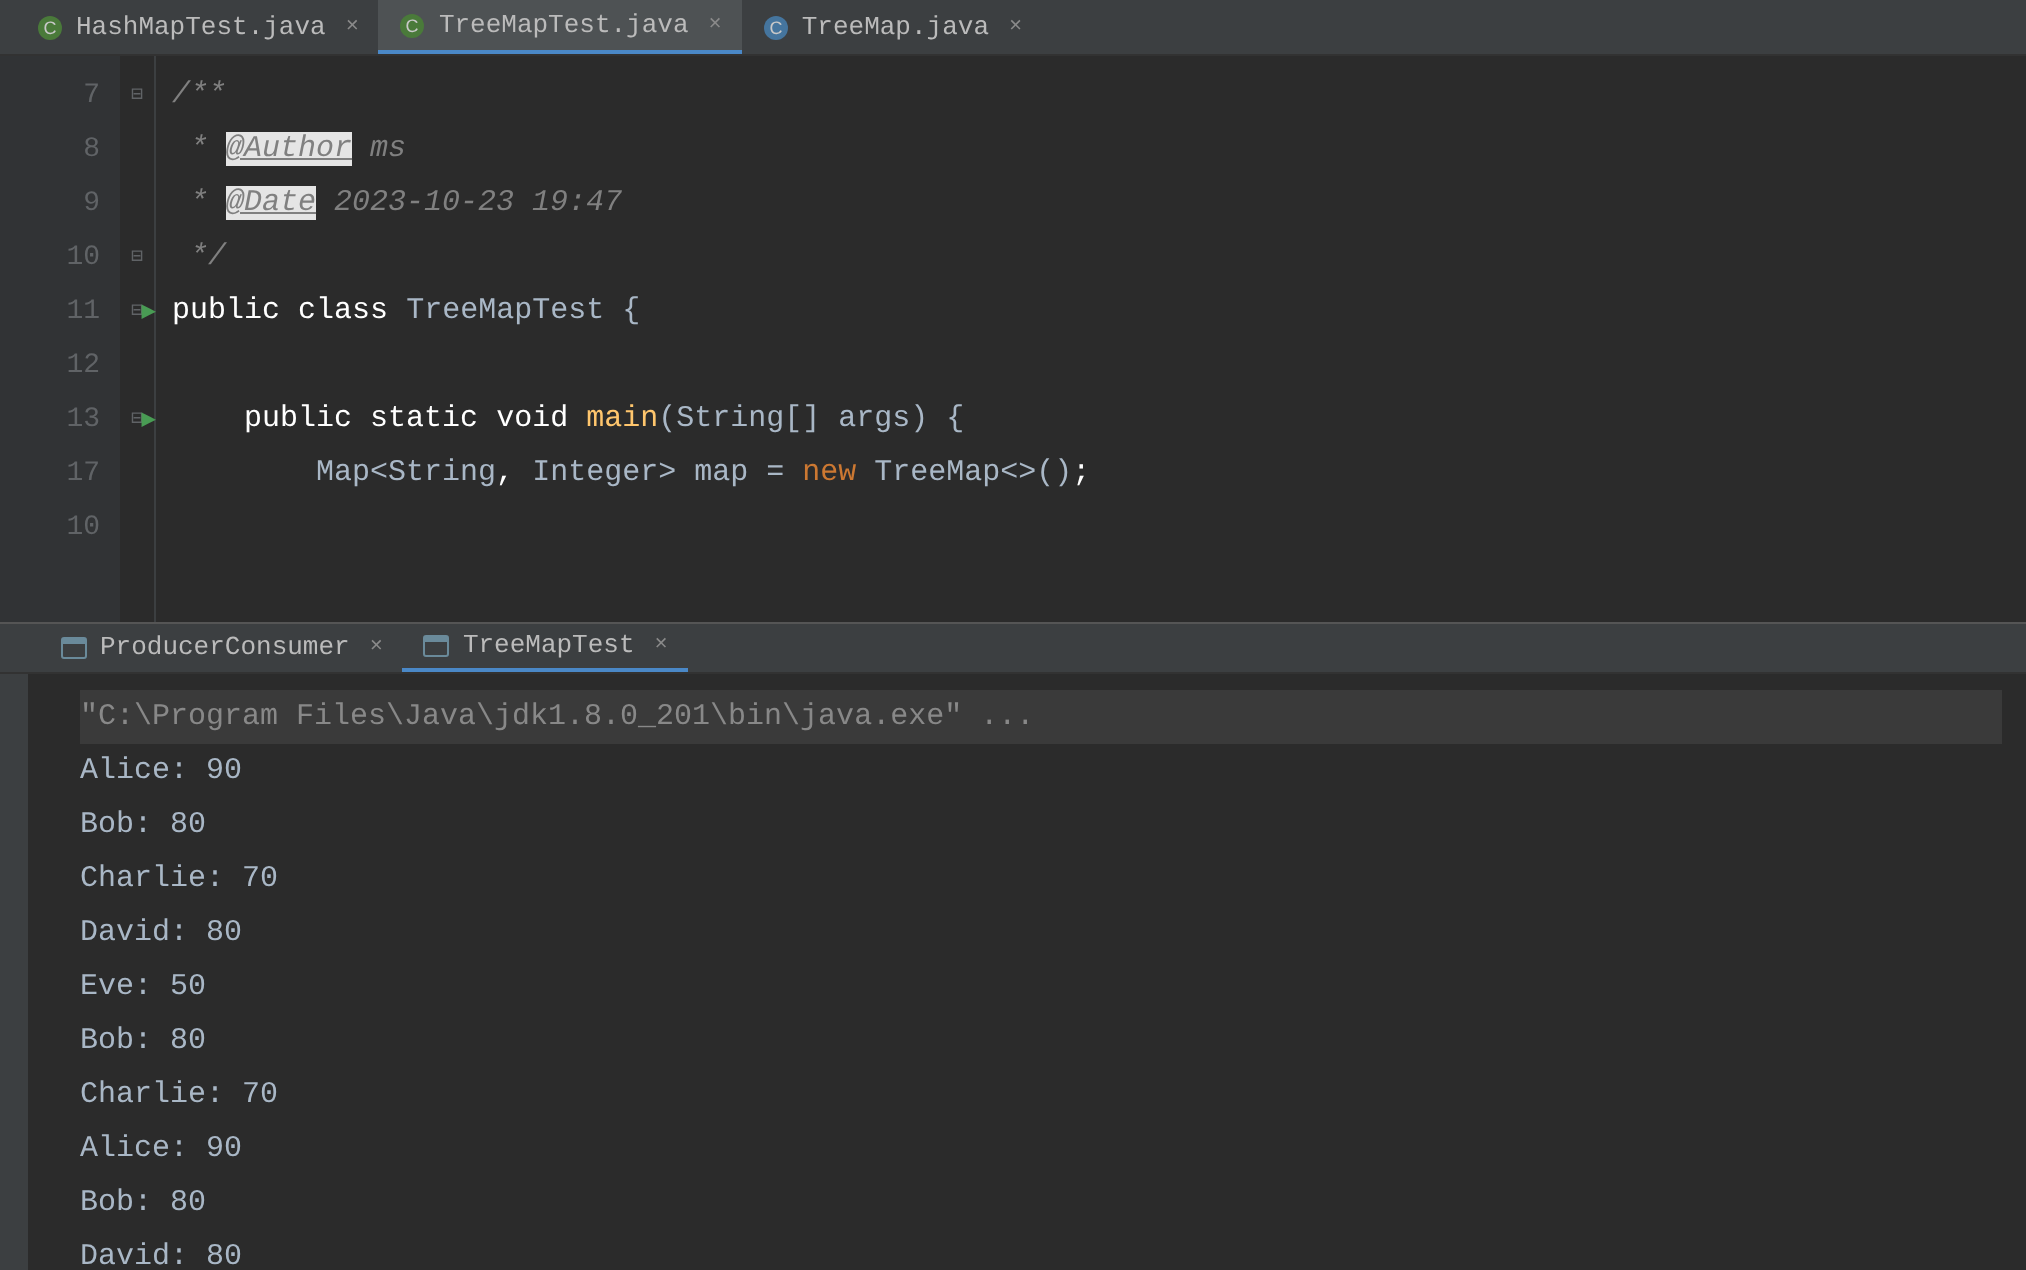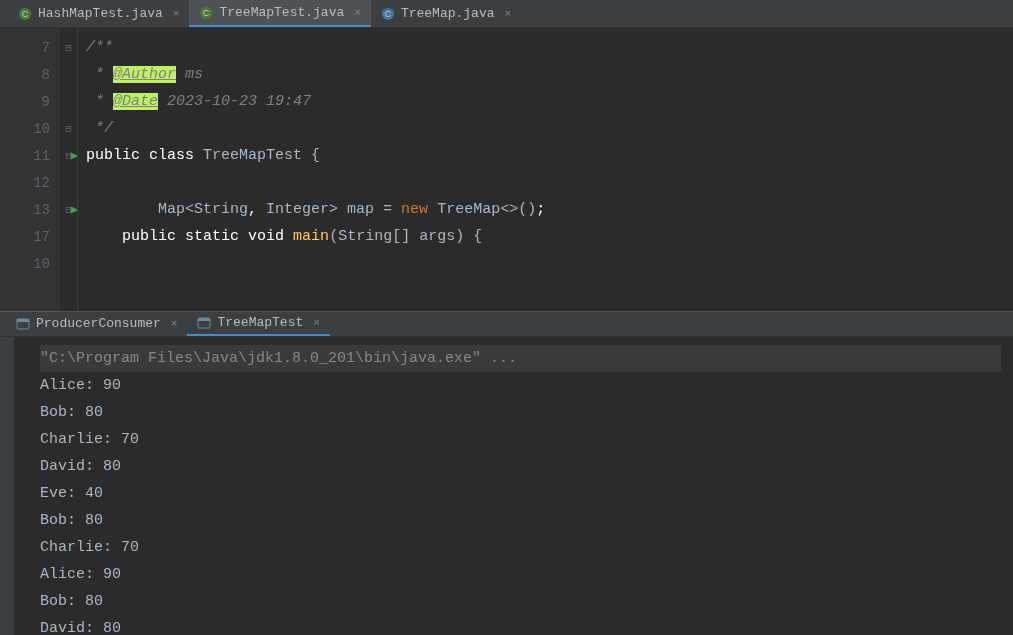--- a/index.html
+++ b/index.html
@@ -96,33 +96,33 @@
       line-height: 27px;
       font-size: 15px;
       font-style: italic;
     }
     .code-line {
       height: 27px;
       white-space: pre;
       font-style: normal;
     }
     .k-comment { color: #808080; font-style: italic; }
-    .k-tag { color: #808080; font-style: italic; text-decoration: underline; background: #bef264; }
+    .k-tag { color: #808080; font-style: italic; text-decoration: underline; background: #e5e5e5; }
     .k-keyword { color: #ffffff; }
     .k-class { color: #a9b7c6; }
     .k-method { color: #ffc66d; }
     .k-type { color: #a9b7c6; }
     .k-new { color: #cc7832; }
     .console-tabs {
       display: flex;
       background: #3c3f41;
       height: 26px;
       border-top: 1px solid #555;
       border-bottom: 1px solid #323232;
-      padding-left: 6px;
+      padding-left: 20px;
       align-items: center;
     }
     .console-tab {
       display: flex;
       align-items: center;
       padding: 0 10px;
       height: 100%;
       cursor: pointer;
       gap: 6px;
       color: #bbbbbb;
@@ -209,22 +209,22 @@
       <div class="fold-line"></div>
       <div class="fold-line"></div>
     </div>
   <div class="code-area">
     <div class="code-line"><span class="k-comment">/**</span></div>
     <div class="code-line"><span class="k-comment"> * </span><span class="k-tag">@Author</span><span class="k-comment"> ms</span></div>
     <div class="code-line"><span class="k-comment"> * </span><span class="k-tag">@Date</span><span class="k-comment"> 2023-10-23 19:47</span></div>
     <div class="code-line"><span class="k-comment"> */</span></div>
     <div class="code-line"><span class="k-keyword">public</span> <span class="k-keyword">class</span> <span class="k-class">TreeMapTest</span><span> {</span></div>
     <div class="code-line"></div>
+    <div class="code-line">    <span class="k-keyword">public</span> <span class="k-keyword">static</span> <span class="k-keyword">void</span> <span class="k-method">main</span><span>(String[] args)</span><span> {</span></div>
     <div class="code-line">        <span class="k-type">Map</span><span>&lt;String</span><span class="k-keyword">,</span><span> Integer&gt;</span><span> map </span><span>=</span><span class="k-new"> new </span><span>TreeMap&lt;&gt;()</span><span class="k-keyword">;</span></div>
-    <div class="code-line">    <span class="k-keyword">public</span> <span class="k-keyword">static</span> <span class="k-keyword">void</span> <span class="k-method">main</span><span>(String[] args)</span><span> {</span></div>
     <div class="code-line"></div>
   </div>
 </div>
 
 <div class="console-tabs" id="console-tabs">
     <div class="console-tab">
       <span class="tab-icon">
         <svg width="14" height="14" viewBox="0 0 14 14">
           <rect x="1" y="2" width="12" height="10" rx="1" fill="none" stroke="#6a8a9a" stroke-width="1"></rect>
           <rect x="1" y="2" width="12" height="3" fill="#6a8a9a"></rect>
@@ -244,19 +244,19 @@
       <span class="close-icon">×</span>
     </div>
   </div>
 
 <div class="console-output" id="console-output">
     <div class="console-line console-cmd">"C:\Program Files\Java\jdk1.8.0_201\bin\java.exe" ...</div>
     <div class="console-line">Alice: 90</div>
     <div class="console-line">Bob: 80</div>
     <div class="console-line">Charlie: 70</div>
     <div class="console-line">David: 80</div>
-    <div class="console-line">Eve: 40</div>
+    <div class="console-line">Eve: 50</div>
     <div class="console-line">Bob: 80</div>
     <div class="console-line">Charlie: 70</div>
     <div class="console-line">Alice: 90</div>
     <div class="console-line">Bob: 80</div>
     <div class="console-line">David: 80</div>
   </div>
 
 </body></html>

